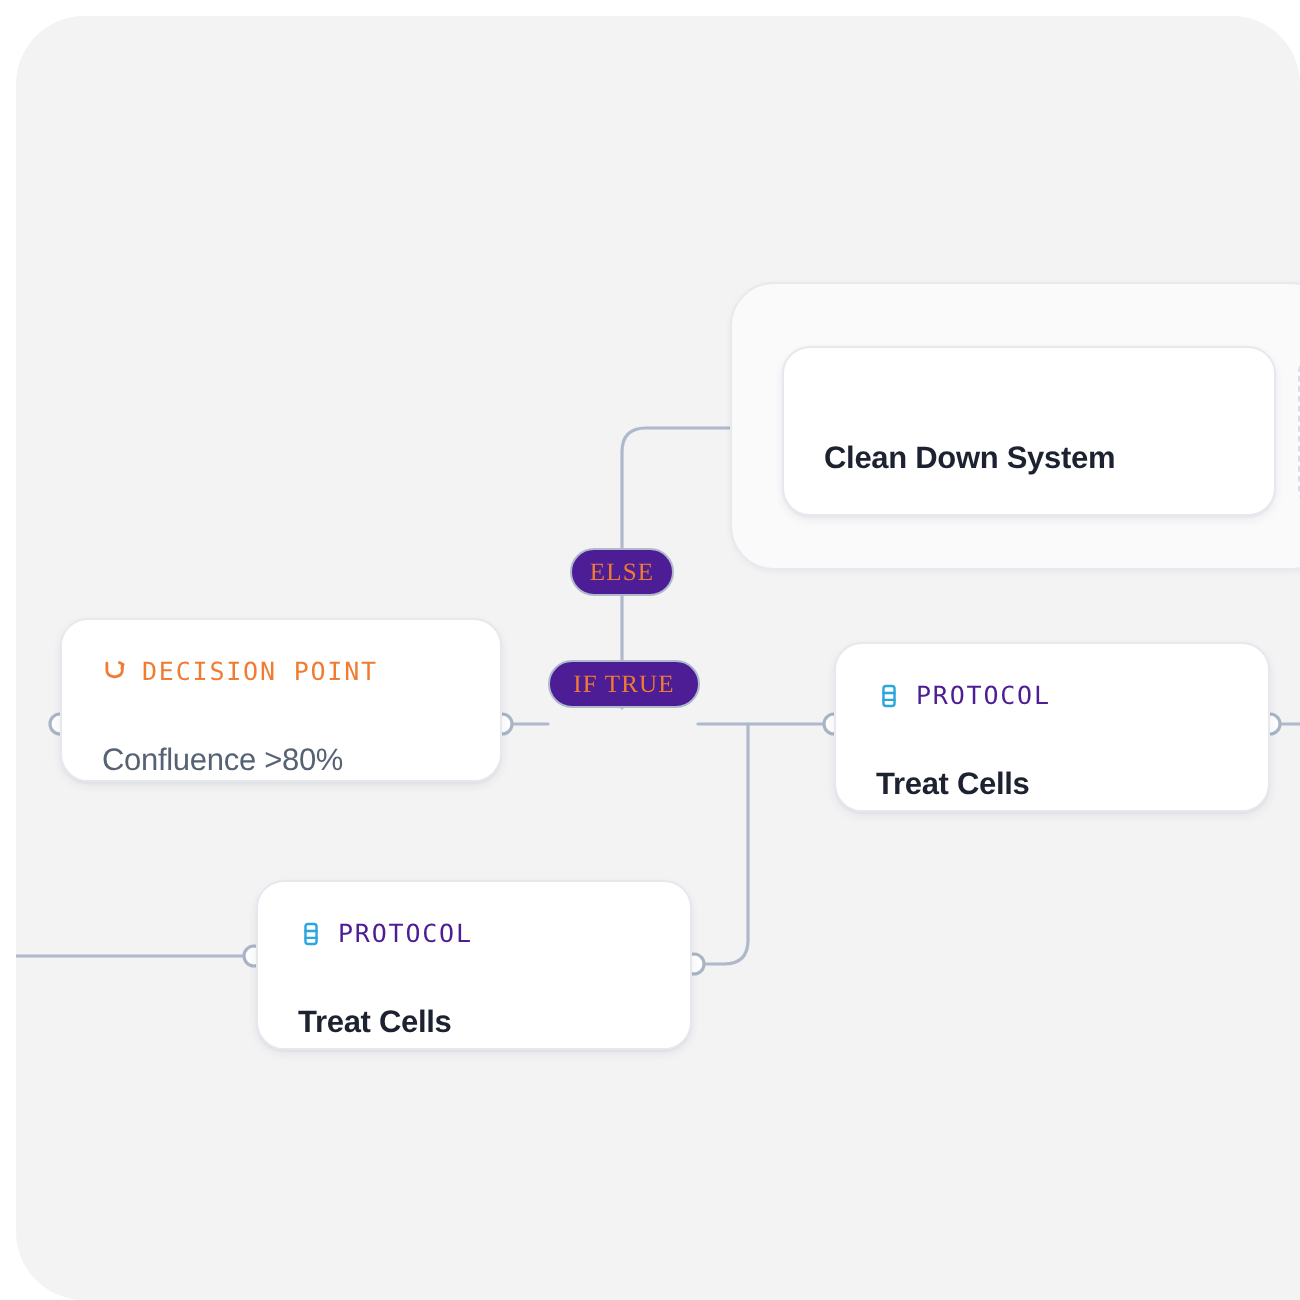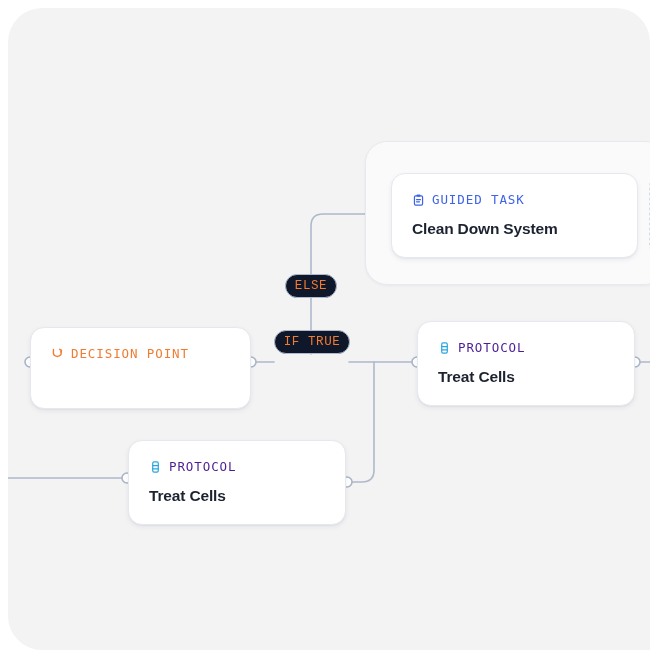--- a/index.html
+++ b/index.html
@@ -45,21 +45,21 @@
     padding:18px 20px 0 20px;
   }
   .node-head{
     display:flex;align-items:center;gap:7px;
     font-family:"DejaVu Sans Mono","Liberation Mono",monospace;
     font-size:12.5px;letter-spacing:.9px;font-weight:400;
     white-space:nowrap;
   }
   .node-icon{display:inline-flex;width:13px;height:14px;flex:0 0 auto;}
   .node-title{
-    margin-top:13px;
+    margin-top:29px;
     font-size:15.5px;
     color:#1c2230;
     font-weight:700;
     letter-spacing:-.15px;
     white-space:nowrap;
   }
   .node-title.regular{font-weight:400;color:#566274;font-size:15.5px;}
 
   .t-decision .node-head{color:#f07b31;}
   .t-protocol .node-head{color:#4c1d95;}
@@ -69,25 +69,25 @@
   .node.placeholder{
     background:#fcfdfe;
     border:1.6px dashed #d7deea;
     box-shadow:none;
   }
 
   
   .badge{
     position:absolute;
     display:flex;align-items:center;justify-content:center;
-    background:#0f172a;
+    background:#4c1d95;
     border:1.4px solid #aeb9cc;
     border-radius:999px;
     color:#f07b31;
-    font-family:Liberation Mono, monospace;
+    font-family:Liberation Serif, serif;
     font-size:12.5px;letter-spacing:.6px;
     box-sizing:border-box;
     white-space:nowrap;
   }
 </style>
 </head>
 <body>
 
 <div id="app">
 
@@ -114,44 +114,35 @@
       <circle class="port" cx="22" cy="354" r="5"></circle>
       <circle class="port" cx="243" cy="354" r="5"></circle>
       <circle class="port" cx="409" cy="354" r="5"></circle>
       <circle class="port" cx="627" cy="354" r="5"></circle>
       <circle class="port" cx="119" cy="470" r="5"></circle>
       <circle class="port" cx="339" cy="474" r="5"></circle>
     </svg>
 
     <div class="group-panel" style="left:357px;top:133px;width:300px;height:142px;"></div>
 
-    <div class="node t-decision" style="left:22px;top:319px;width:221px;height:82px;">
+    <div class="node t-decision" style="left:22px;top:301px;width:221px;height:82px;">
       <div class="node-head">
         <span class="node-icon">
           <svg viewBox="0 0 16 16" width="13" height="14" fill="none" stroke="#f07b31" stroke-width="1.7" stroke-linecap="round" stroke-linejoin="round">
             <path d="M3 2.5 L3 7 C3 9 5 10.5 7.5 11"></path>
             <path d="M12.5 3.5 L12.5 7 C12.5 9 10.5 10.5 8 11"></path>
             <path d="M10.6 2.2 L13 3.4 L12.2 5.8"></path>
           </svg>
         </span>
         <span>DECISION POINT</span>
       </div>
+      <div class="node-title regular">Confluence &gt;80%</div>
     </div>
 
     <div class="node t-guided" style="left:383px;top:165px;width:247px;height:85px;">
-      <div class="node-head">
-        <span class="node-icon">
-          <svg viewBox="0 0 16 16" width="13" height="14" fill="none" stroke="#3e63e6" stroke-width="1.5" stroke-linecap="round" stroke-linejoin="round">
-            <rect x="3" y="2.8" width="10" height="11.4" rx="1.6"></rect>
-            <rect x="5.6" y="1.2" width="4.8" height="2.9" rx="1" fill="#3e63e6" stroke="none"></rect>
-            <path d="M5.6 7.6 H10.4 M5.6 10.2 H9.2"></path>
-          </svg>
-        </span>
-        <span>GUIDED TASK</span>
-      </div>
       <div class="node-title">Clean Down System</div>
     </div>
 
     <div class="node placeholder" style="left:641px;top:165px;width:120px;height:85px;"></div>
 
     <div class="node t-protocol" style="left:409px;top:313px;width:218px;height:85px;">
       <div class="node-head">
         <span class="node-icon">
           <svg viewBox="0 0 16 16" width="13" height="14" fill="none" stroke="#2ba6de" stroke-width="1.5" stroke-linecap="round" stroke-linejoin="round">
             <rect x="4.6" y="1.8" width="6.8" height="12.4" rx="1.6"></rect>

